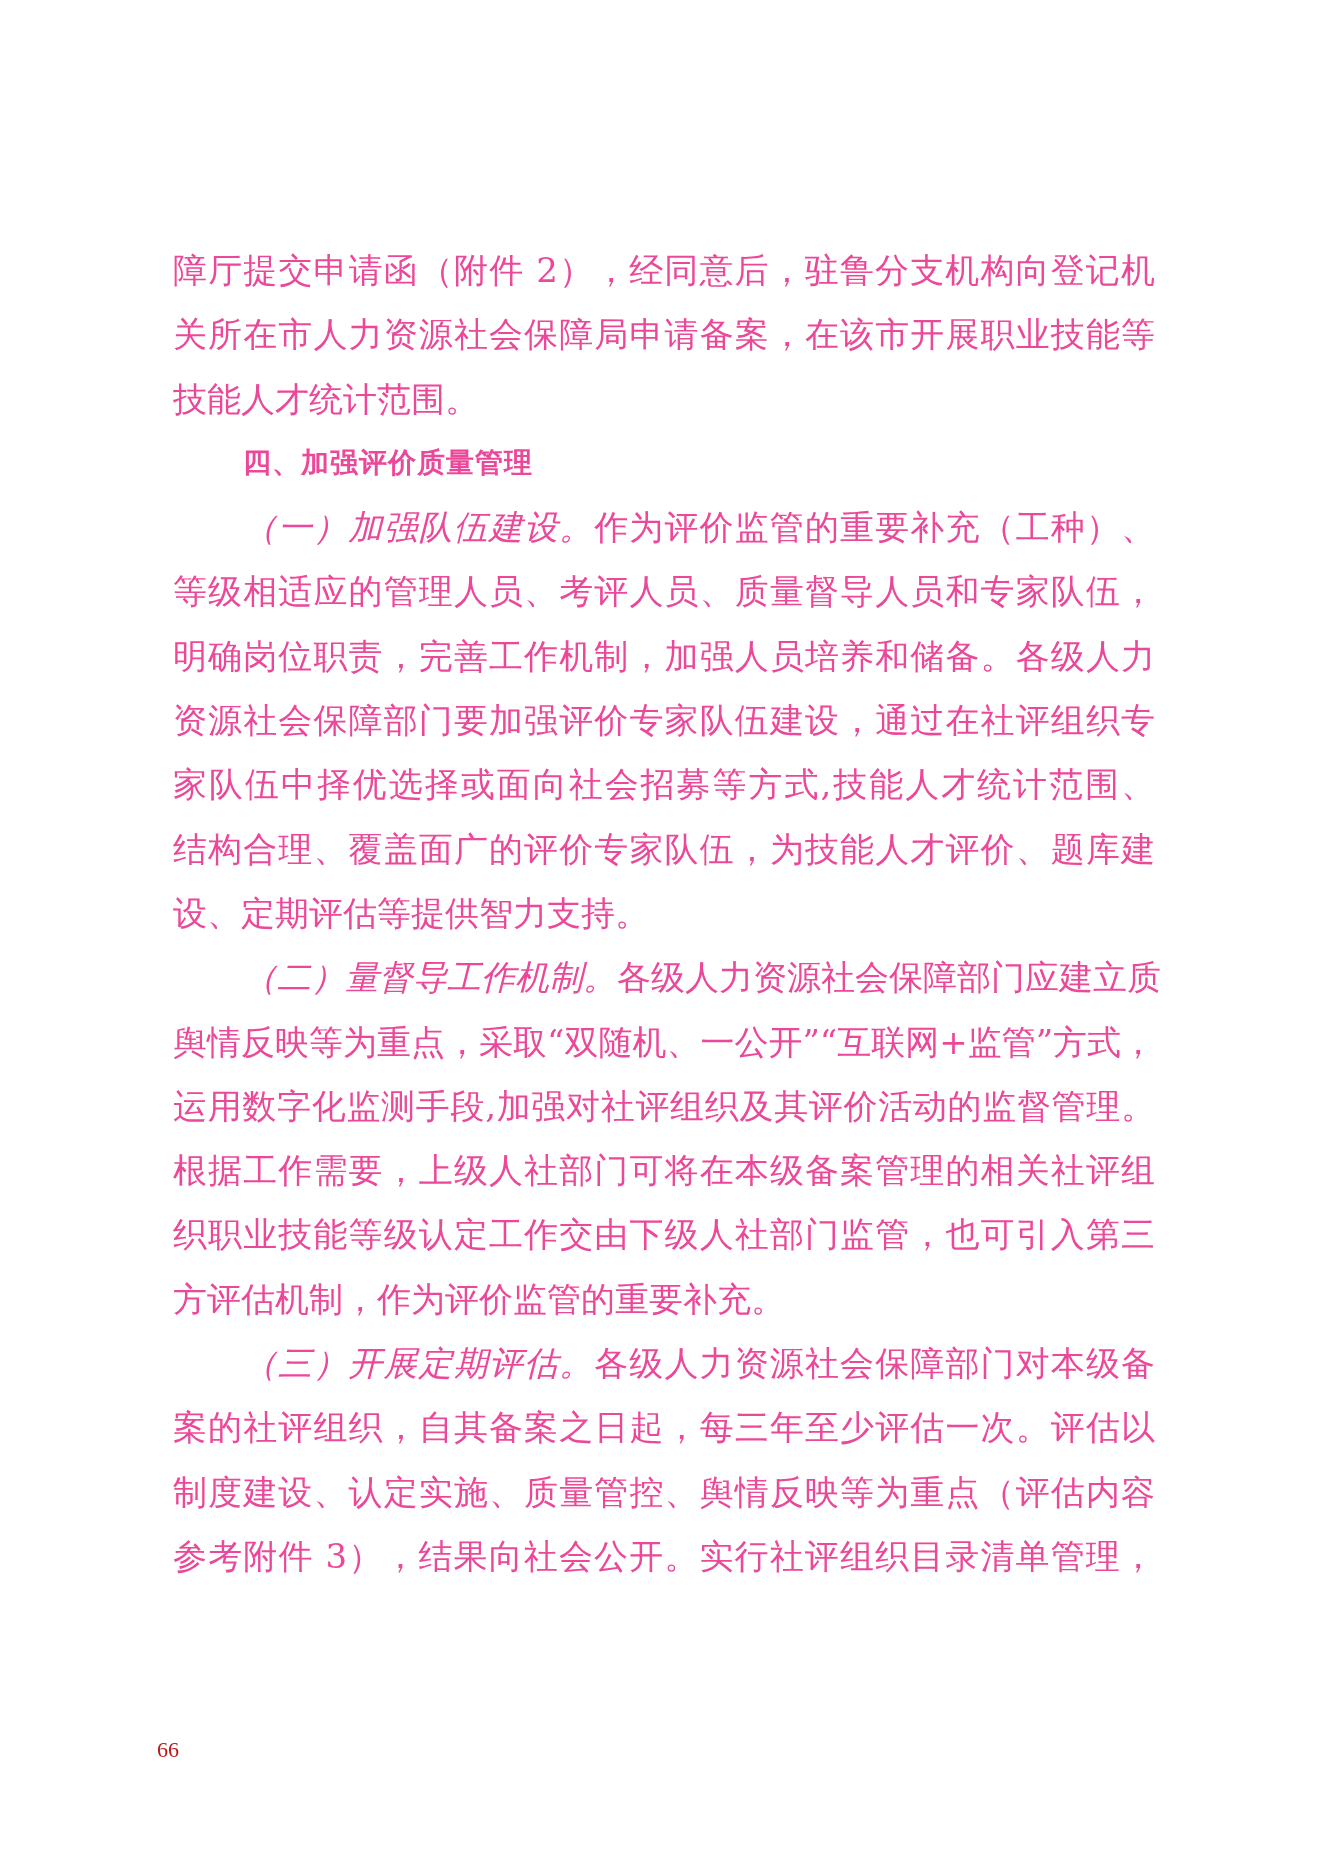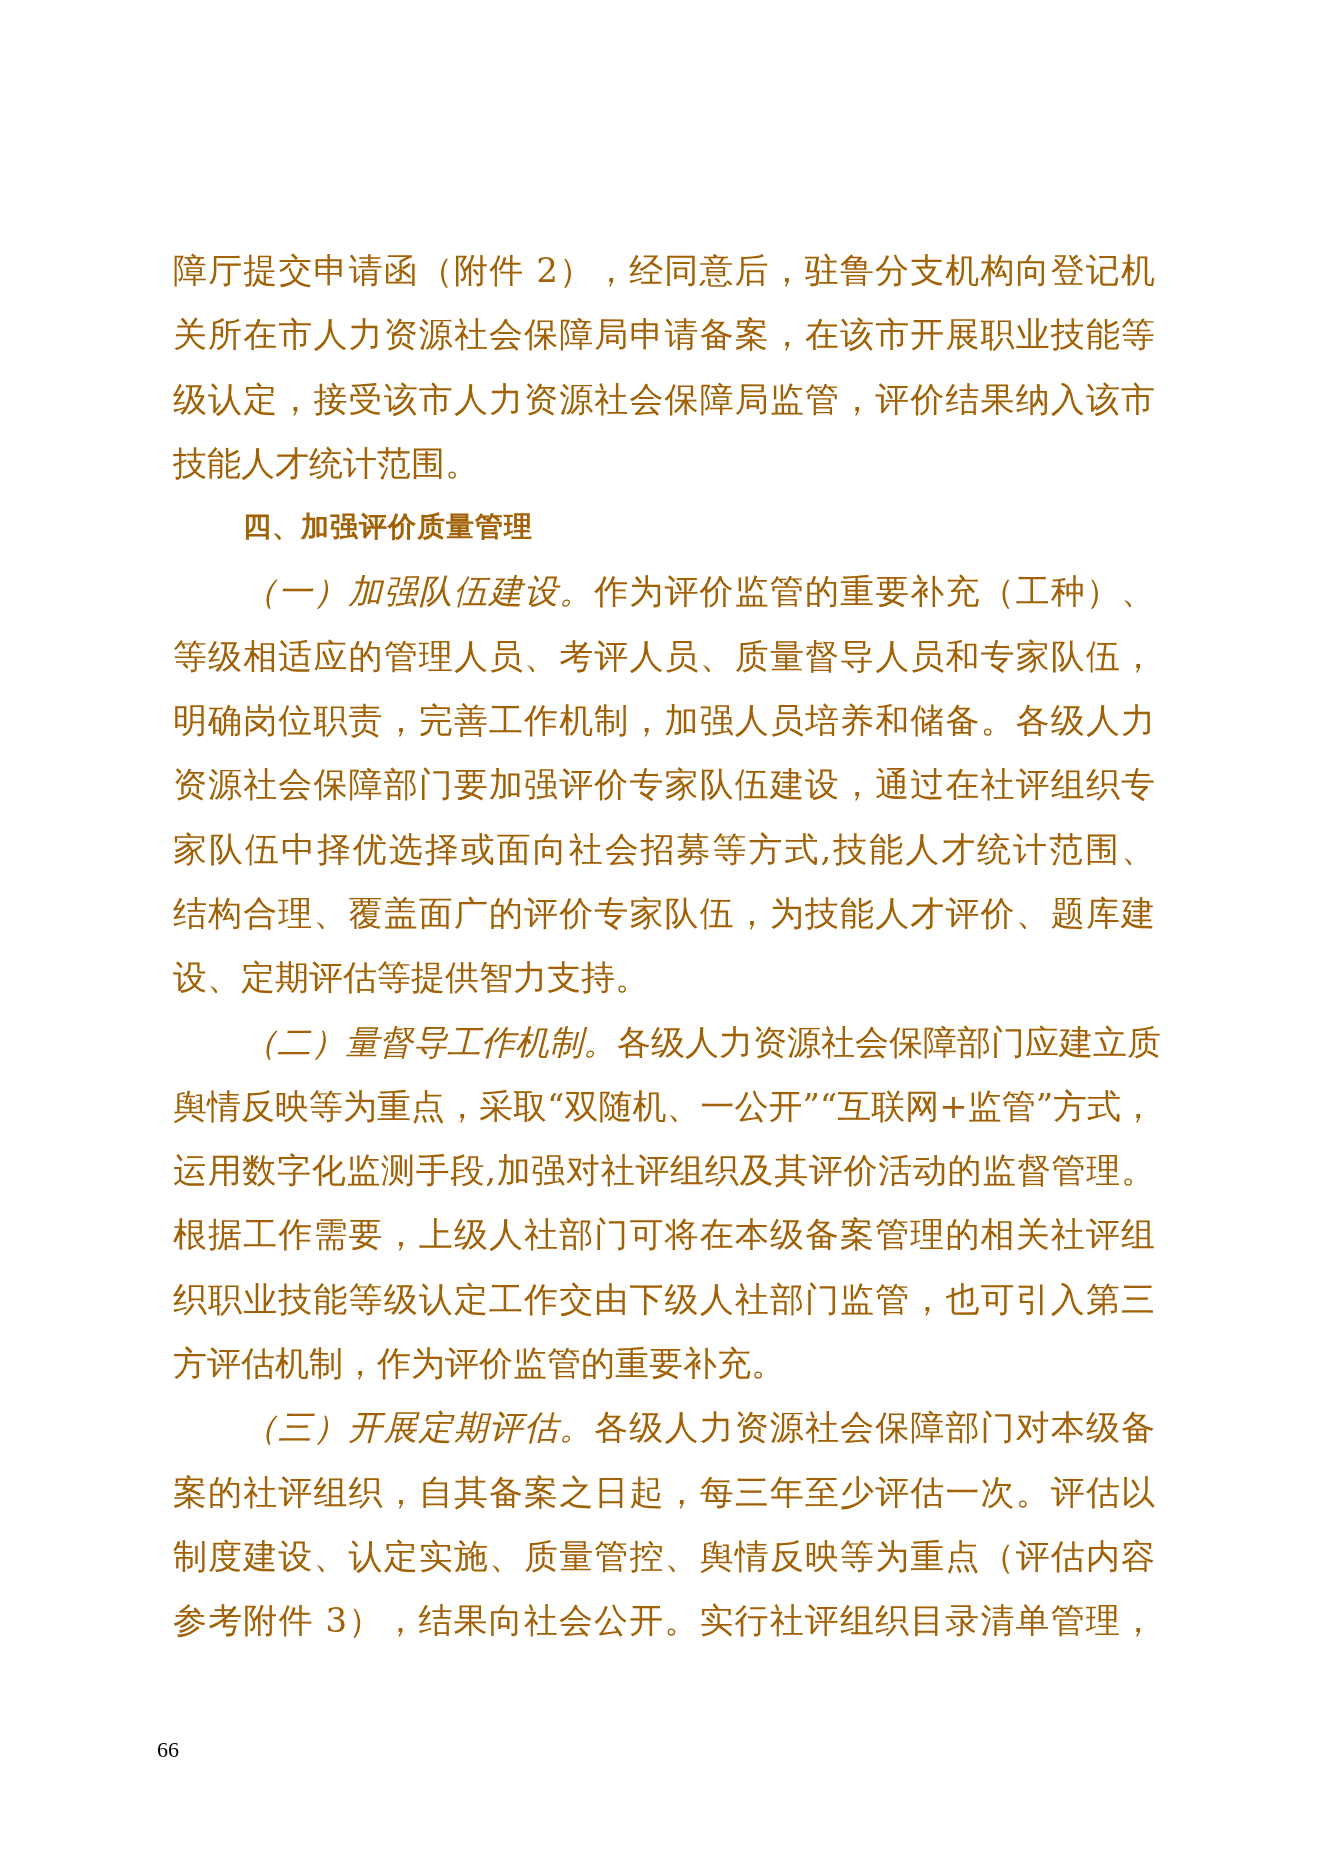--- a/index.html
+++ b/index.html
@@ -1,44 +1,43 @@
 <!DOCTYPE html>
 <html><head>
 <meta charset="utf-8">
 <style>
   html, body { margin: 0; padding: 0; background: #ffffff; }
   body { width: 1323px; height: 1871px; position: relative; overflow: hidden; }
   .page { position: absolute; left: 0; top: 0; width: 1323px; height: 1871px; background: #ffffff; }
   .text-block { position: absolute; left: 173px; top: 238px; width: 982px; }
   .line {
-    height: 64.3px; line-height: 64.3px; font-size: 34px; color: #a16207;
+    height: 64.3px; line-height: 64.3px; font-size: 34px; color: #ec4899;
     font-family: "DejaVu Serif", "Liberation Serif", serif;
     white-space: nowrap; text-align: justify; text-align-last: justify;
     overflow: visible;
   }
   .line.last { text-align-last: left; }
   .line.indent { padding-left: 70px; }
   .line.heading {
     font-family: "DejaVu Sans", "Liberation Sans", sans-serif; font-weight: bold;
     font-size: 28px; text-align-last: left; letter-spacing: 1px;
   }
   .lead { font-family: "DejaVu Serif", "Liberation Serif", serif; font-style: italic; }
   .page-number {
     position: absolute; left: 157px; top: 1737px;
-    font-family: "Liberation Serif", "DejaVu Serif", serif; font-size: 22px; color: #000000;
+    font-family: "Liberation Serif", "DejaVu Serif", serif; font-size: 22px; color: #b91c1c;
   }
 </style>
 </head>
 <body>
 
 <div class="page">
   <div class="text-block">
     <div class="line">障厅提交申请函（附件 2），经同意后，驻鲁分支机构向登记机</div>
     <div class="line">关所在市人力资源社会保障局申请备案，在该市开展职业技能等</div>
-    <div class="line">级认定，接受该市人力资源社会保障局监管，评价结果纳入该市</div>
     <div class="line last">技能人才统计范围。</div>
 
     <div class="line heading indent">四、加强评价质量管理</div>
 
     <div class="line indent"><span class="lead">（一）加强队伍建设。</span><span>作为评价监管的重要补充（工种）、</span></div>
     <div class="line">等级相适应的管理人员、考评人员、质量督导人员和专家队伍，</div>
     <div class="line">明确岗位职责，完善工作机制，加强人员培养和储备。各级人力</div>
     <div class="line">资源社会保障部门要加强评价专家队伍建设，通过在社评组织专</div>
     <div class="line">家队伍中择优选择或面向社会招募等方式,技能人才统计范围、</div>
     <div class="line">结构合理、覆盖面广的评价专家队伍，为技能人才评价、题库建</div>

